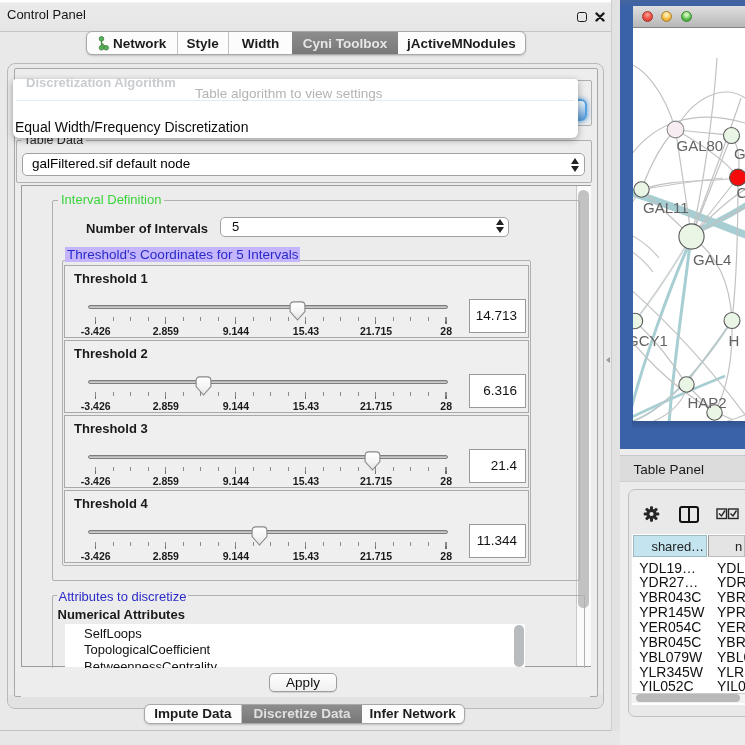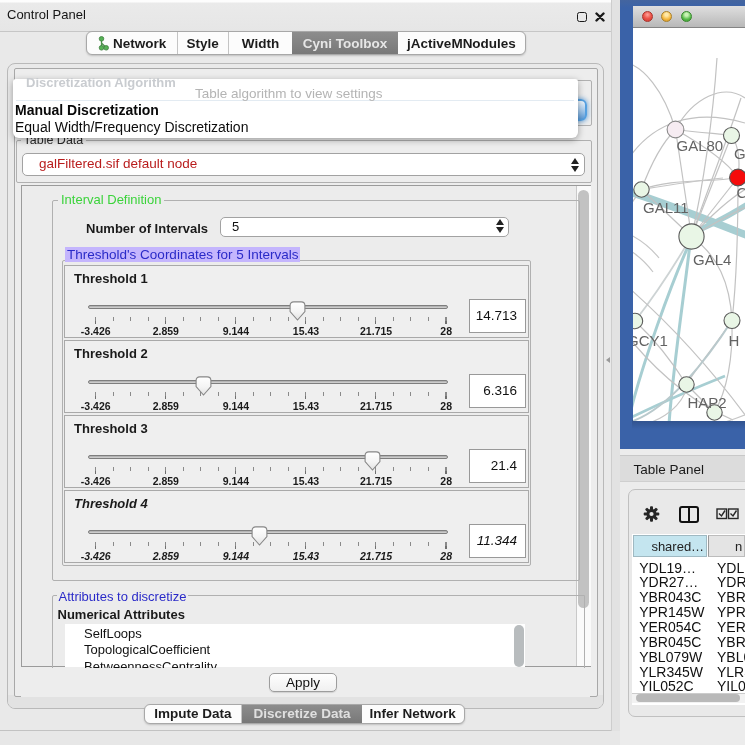--- a/index.html
+++ b/index.html
@@ -53,21 +53,21 @@
 
   <div class="abs" style="left:13.5px;top:68px;width:584px;height:629px;background:#ededed;border:1px solid #a8a8a8;border-radius:2px;"></div>
 
   <div class="abs" style="left:20px;top:80px;width:572px;height:46px;border:1px solid #b0b0b0;border-radius:2px;"></div>
 
   <div class="abs" style="left:570px;top:99px;width:17px;height:21.5px;background:linear-gradient(#eef6fd,#9cc4ea 60%,#5e9cd8);border:2.5px solid #55a0e0;border-radius:4px 6px 6px 4px;box-shadow:0 0 4px 1px rgba(90,155,215,0.75);"></div>
 
   <div class="abs" style="left:15.5px;top:140px;width:576px;height:43px;border:1px solid #b0b0b0;border-radius:2px;"></div>
   <div class="abs" style="left:20.5px;top:133px;background:#ededed;padding:0 3px;font-size:12.5px;color:#2a2a2a;">Table Data</div>
   <div class="abs combo" style="left:22px;top:152.5px;width:563px;height:23.5px;background:#fff;border:1px solid #a2a2a2;border-radius:5px;"></div>
-  <div class="abs" style="left:39px;top:156px;font-size:13.5px;color:#b91c1c;">galFiltered.sif default node</div>
+  <div class="abs" style="left:32px;top:156px;font-size:13.5px;color:#000000;">galFiltered.sif default node</div>
   <div class="abs arrUp" style="left:571px;top:158px;"></div>
   <div class="abs arrDn" style="left:571px;top:166px;"></div>
 
   <div class="abs" style="left:20.5px;top:185px;width:570.5px;height:482px;background:#ececec;border:1px solid #9b9b9b;"></div>
 
   <div class="abs" style="left:575.5px;top:186px;width:15px;height:480px;background:#fafafa;border-left:1px solid #c9c9c9;"></div>
   <div class="abs" style="left:578px;top:190px;width:11px;height:418px;background:#c2c2c2;border-radius:6px;"></div>
 
   <div class="abs" style="left:52px;top:199.5px;width:528px;height:381px;border:1px solid #b0b0b0;border-radius:2px;"></div>
   <div class="abs" style="left:58px;top:192px;background:#ececec;padding:0 3px;font-size:13px;color:#3bd33b;">Interval Definition</div>
@@ -146,21 +146,21 @@
         <path d="M1.1 4.6 Q1.1 0.9 4.8 0.9 L12.2 0.9 Q15.9 0.9 15.9 4.6 L15.9 10.6 L8.5 19 L1.1 10.6 Z" fill="url(#tg)" stroke="#878787" stroke-width="1.1"></path>
         <defs>
           <linearGradient id="tg" x1="0" y1="0" x2="0" y2="1">
             <stop offset="0" stop-color="#ffffff"></stop>
             <stop offset="0.55" stop-color="#f4f4f4"></stop>
             <stop offset="1" stop-color="#e2e2e2"></stop>
           </linearGradient>
         </defs>
       </svg>
     </div>
-    <div class="tpanel" style="top:489.5px;font-style:italic;">
+    <div class="tpanel" style="top:489.5px;">
       <div class="ttitle">Threshold 4</div>
       <div class="track"></div>
       <div class="ticks1"></div>
       <div class="ticks2"></div>
       <div class="tlabel" style="left:30.7px;">-3.426</div>
       <div class="tlabel" style="left:100.8px;">2.859</div>
       <div class="tlabel" style="left:170.89999999999998px;">9.144</div>
       <div class="tlabel" style="left:240.99999999999997px;">15.43</div>
       <div class="tlabel" style="left:311.09999999999997px;">21.715</div>
       <div class="tlabel" style="left:381.2px;">28</div>
@@ -194,21 +194,20 @@
   <div class="abs" style="left:144px;top:703.5px;width:320.5px;height:20.5px;background:#fcfcfc;border:1px solid #a8a8a8;border-radius:6px;box-shadow:0 1px 2px rgba(0,0,0,0.18);overflow:hidden;display:flex;font-size:13.5px;font-weight:600;color:#1c1c1c;">
     <div style="width:97px;display:flex;align-items:center;justify-content:center;border-right:1px solid #c4c4c4;">Impute Data</div>
     <div style="width:120px;display:flex;align-items:center;justify-content:center;background:linear-gradient(#8d8d8d,#787878);color:#e0e0e0;">Discretize Data</div>
     <div style="flex:1;display:flex;align-items:center;justify-content:center;">Infer Network</div>
   </div>
 
   <div class="abs" style="left:13px;top:79px;width:564.5px;height:58.5px;background:#fff;border-radius:3px 3px 6px 6px;box-shadow:0 2px 7px rgba(0,0,0,0.35);"></div>
     <div class="abs" style="left:16px;top:100px;width:558px;height:1px;background:#e3ebf2;"></div>
   <div class="abs" style="left:26px;top:74.5px;font-size:13px;font-weight:600;color:#c9ccd0;">Discretization Algorithm</div>
   <div class="abs" style="left:195px;top:86px;font-size:13.5px;color:#b4b4b4;">Table algorithm to view settings</div>
-  <div class="abs" style="left:15px;top:101.5px;font-size:14px;font-weight:700;color:#090909;">Manual Discretization</div>
   <div class="abs" style="left:15px;top:119px;font-size:14px;color:#0c0c0c;">Equal Width/Frequency Discretization</div>
 
   <div class="abs" style="left:611px;top:0;width:9px;height:731px;background:#e2e2e2;border-left:1px solid #cdcdcd;"></div>
 
   <div class="abs" style="left:605.5px;top:357px;width:0;height:0;border-top:3.5px solid transparent;border-bottom:3.5px solid transparent;border-right:4.5px solid #9a9a9a;"></div>
 
   <div class="abs" style="left:620px;top:0;width:125px;height:449px;background:linear-gradient(#44659f,#3a62a8 8px,#3a62a8);"></div>
     <div class="abs" style="left:632px;top:420px;width:113px;height:29px;background:linear-gradient(#30518c,#3a62a8 9px);"></div>
   <div class="abs" style="left:632.5px;top:6px;width:112.5px;height:21.5px;background:linear-gradient(#dfdfdf,#b8b8b8);border-bottom:1px solid #848484;"></div>
   <div class="abs tl" style="left:641.5px;top:11px;background:radial-gradient(circle at 50% 30%, #ffa39a 0%, #ec5348 50%, #cd372e 100%);border-color:#a8332c;"></div>

